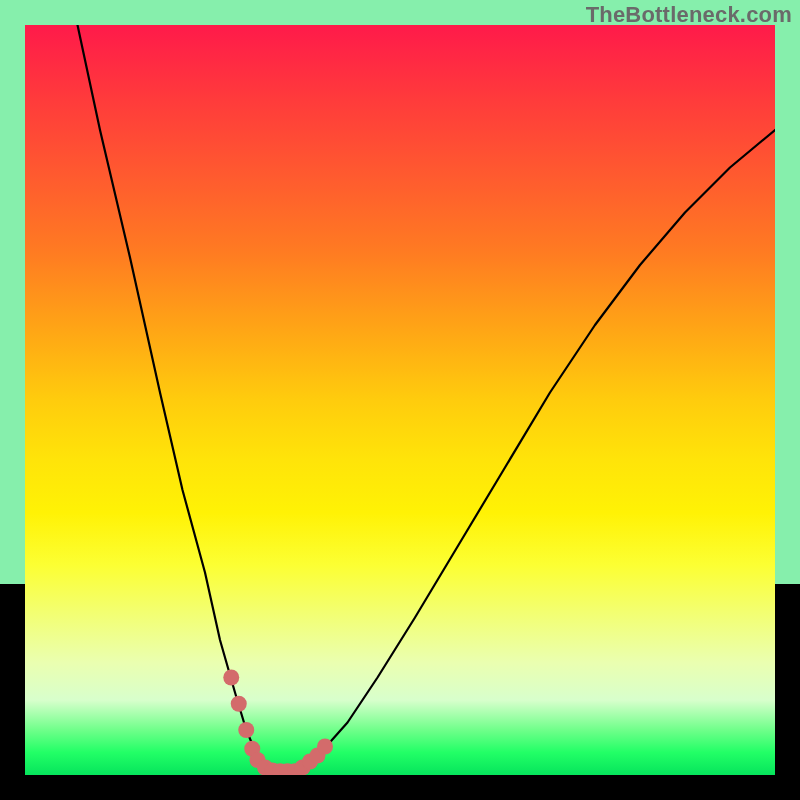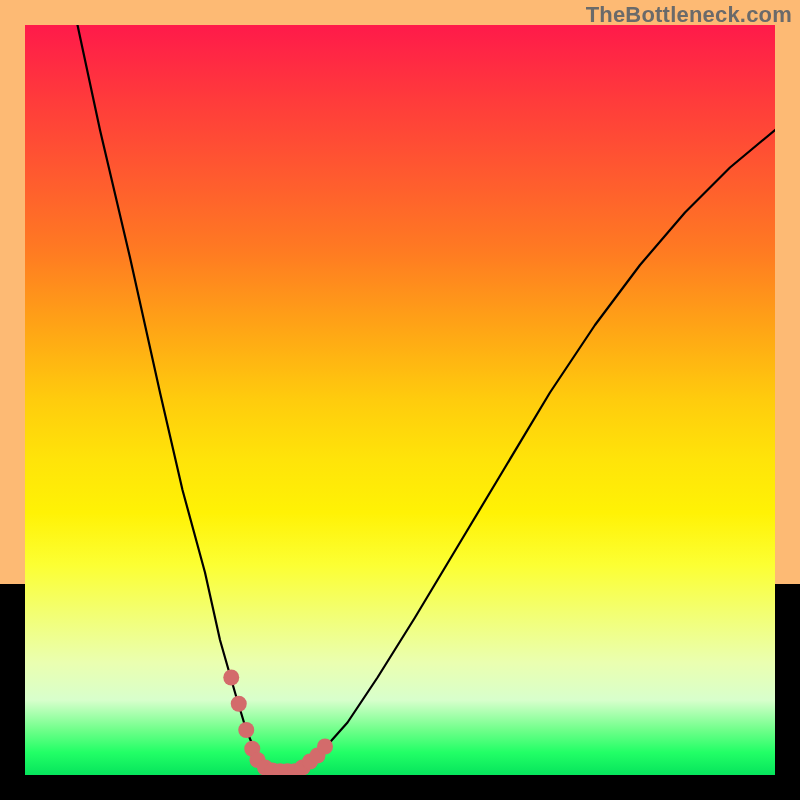--- a/index.html
+++ b/index.html
@@ -1,21 +1,21 @@
 <!DOCTYPE html>
 <html><head>
 <meta charset="utf-8">
 <style>
   * { margin: 0; padding: 0; box-sizing: border-box; }
   html, body { width: 800px; height: 800px; overflow: hidden; background: #000; }
   .frame {
     position: relative;
     width: 800px;
     height: 584px;
-    background: #fdba74;
+    background: #86efac;
   }
   .plot-area {
     position: absolute;
     left: 25px;
     top: 25px;
     width: 750px;
     height: 750px;
     background: linear-gradient(to bottom,
       #ff1a4a 0%,
       #ff3b3b 10%,

